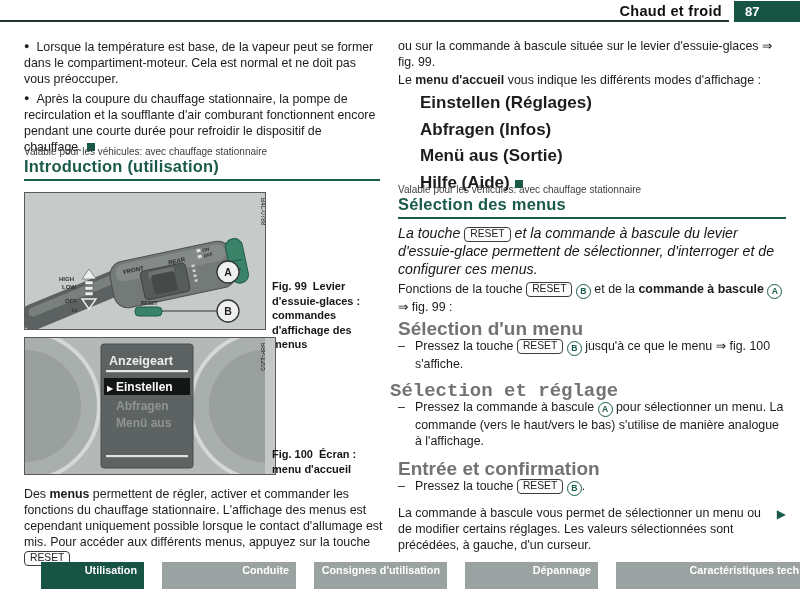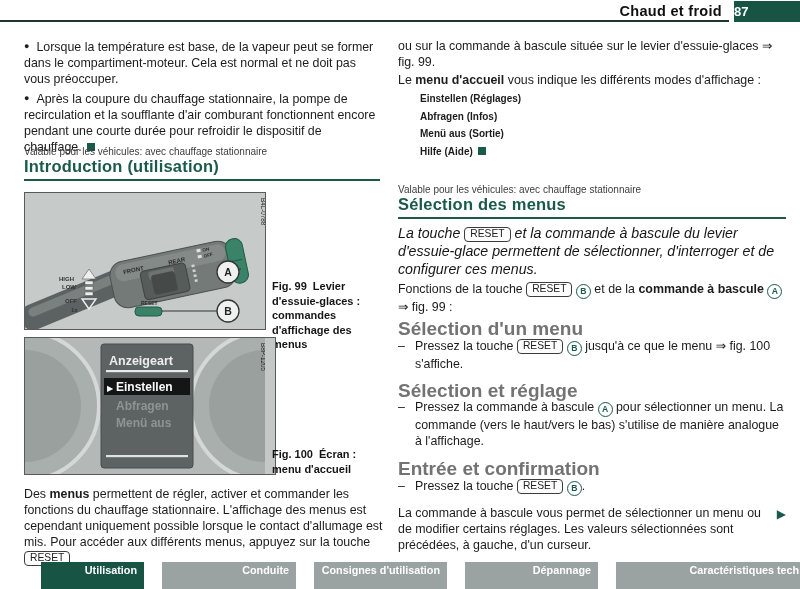--- a/index.html
+++ b/index.html
@@ -28,26 +28,26 @@
     text-align:center;line-height:13px;vertical-align:-1px;font-style:normal;
   }
   .green-square{display:inline-block;width:8px;height:8px;background:#1a5a4a;margin-left:5px;}
   .continue-arrow{color:#1a5a4a;font-size:12px;float:right;margin-top:1px;}
   .fig-frame{border:1px solid #5a5a5a;box-sizing:border-box;background:#c4c9c7;}
   .fig-caption{font-size:11px;font-weight:bold;line-height:14.5px;color:#151515;}
   .fig-caption .fig-label{margin-right:6px;}
   .dash-item{display:flex;}
   .dash-item .dash{flex:0 0 17px;}
   .dash-item .dash-text{flex:1;}
-  .mode-item{font-weight:bold;font-size:10px;margin-bottom:6.5px;}
+  .mode-item{font-weight:bold;font-size:17px;margin-bottom:6.5px;}
   .italic-intro{font-size:14.2px;font-style:italic;line-height:18px;color:#161616;}
   
   .header-title{font-size:14.5px;font-weight:bold;letter-spacing:.3px;color:#101010;}
   .page-badge{background:#175444;color:#fff;font-weight:bold;font-size:13px;
-    line-height:21px;padding-left:0;box-sizing:border-box;}
+    line-height:21px;padding-left:11px;box-sizing:border-box;}
   .header-line{background:#22352e;}
   
   .footer{display:flex;gap:18px;margin-left:41px;}
   .tab{
     background:#9aa3a1;color:#ffffff;font-weight:bold;font-size:10.8px;
     text-align:right;padding:3px 7px 0 4px;box-sizing:border-box;line-height:11.5px;
   }
   .tab.active{background:#175444;}
   .t0{flex:0 0 103px}.t1{flex:0 0 134px}.t2{flex:0 0 134px}
   .t3{flex:0 0 133px}.t4{flex:0 0 133px}.t5{flex:1}
@@ -183,21 +183,21 @@
   <span class="circle-letter">A</span><span> ⇒ fig. 99 :</span>
 </div>
 
 <div class="abs sub-heading" style="left:398px;top:318px;width:388px;">Sélection d'un menu</div>
 
 <div class="abs body-text dash-item" style="left:398px;top:338px;width:388px;">
   <span class="dash">–</span>
   <span class="dash-text"><span>Pressez la touche </span><span class="keycap">RESET</span> <span class="circle-letter">B</span><span> jusqu'à ce que le menu ⇒ fig. 100 s'affiche.</span></span>
 </div>
 
-<div class="abs sub-heading" style="left:398px;top:380px;width:388px;">Sélection et réglage</div>
+<div class="abs sub-heading" style="left:390px;top:380px;width:388px;font-family:Liberation Mono, monospace;">Sélection et réglage</div>
 
 <div class="abs body-text dash-item" style="left:398px;top:399px;width:390px;">
   <span class="dash">–</span>
   <span class="dash-text"><span>Pressez la commande à bascule </span><span class="circle-letter">A</span><span> pour sélectionner un menu. La commande (vers le haut/vers le bas) s'utilise de manière analogue à l'affichage.</span></span>
 </div>
 
 <div class="abs sub-heading" style="left:398px;top:458px;width:388px;">Entrée et confirmation</div>
 
 <div class="abs body-text dash-item" style="left:398px;top:478px;width:388px;">
   <span class="dash">–</span>

